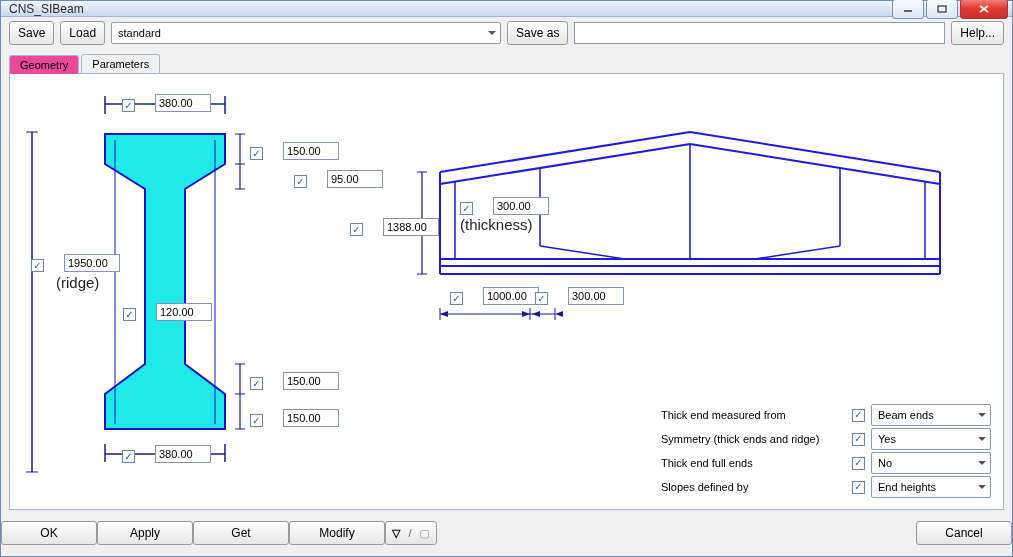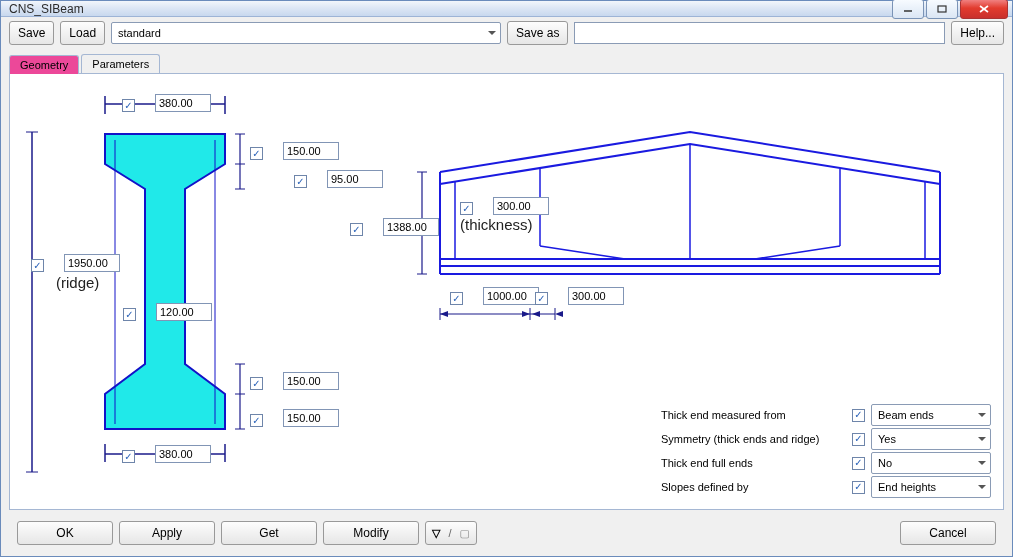--- a/index.html
+++ b/index.html
@@ -203,24 +203,23 @@
   .optrow .label {
     flex: 1;
     font-size: 11px;
   }
   .optrow .chk { margin-right:6px; }
   .optrow .combo { width: 120px; }
 
   
   .bottombar {
     height: 34px;
-    padding: 6px 16px;
-    display: flex;
-    align-items: center;
-    gap: 6px;
+    padding: 6px 0;
+    display: flex;
+    align-items: center;
   }
   .bottombar .btn { width: 78px; justify-content:center; }
   .spacer { flex:1; }
 
   .toggle-pair {
     display:flex;
     align-items:center;
     border:1px solid #999;
     border-radius:3px;
     background:linear-gradient(to bottom,#fdfdfd,#e6e6e6);

